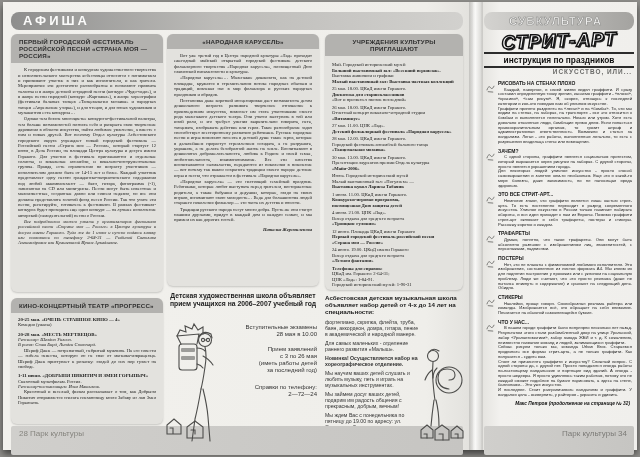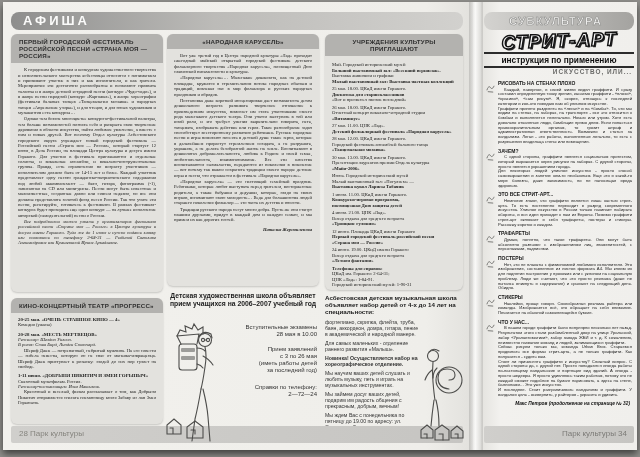--- a/index.html
+++ b/index.html
@@ -43,21 +43,21 @@
   
   .ad-art{position:absolute;left:164px;top:290px;width:152px;height:152px;}
   .ad-art .ttl{text-align:center;font-weight:bold;font-size:6.8px;line-height:8px;color:#222;}
   .ad-art .info{position:absolute;right:2px;width:88px;text-align:right;font-size:6px;line-height:7px;color:#333;white-space:pre-line;}
   .ad-music{position:absolute;left:322px;top:292px;width:140px;height:150px;}
   .ad-music .ttl{font-weight:bold;font-size:6.2px;line-height:7.2px;color:#222;}
   .ad-music .mp{width:94px;font-size:5.2px;line-height:6px;color:#333;margin-top:3px;}
   .ad-music .mp.mb{font-weight:bold;}
   .illus{position:absolute;z-index:2;}
   
-  .foot{position:absolute;top:424px;height:17px;background:linear-gradient(90deg,#d0cfcc,#c6c5c2);border-radius:2px;}
+  .foot{position:absolute;top:424px;height:29px;background:linear-gradient(90deg,#d0cfcc,#c6c5c2);border-radius:2px;}
   .foot-l{left:8px;width:452px;}
   .foot-l span{display:block;padding-left:8px;line-height:15px;font-size:8px;color:#86857f;}
   .foot-r{left:3px;width:150px;}
   .foot-r span{display:block;text-align:right;padding-right:7px;line-height:15px;font-size:8px;color:#7c7b77;}
   
   .logo{position:absolute;left:0;top:28px;width:156px;text-align:center;transform:rotate(-2deg);}
   .logo span{font-size:19px;font-weight:900;font-style:italic;letter-spacing:1px;color:#fff;
     -webkit-text-stroke:1.5px #141414;text-shadow:1.5px 1.5px 0 #2a2a2a;}
   .subt{position:absolute;left:3px;top:50px;width:150px;border-top:2px solid #2c2c2c;border-bottom:2px solid #2c2c2c;
     text-align:center;font-weight:bold;font-size:8.3px;padding:1px 0;color:#111;}
@@ -236,21 +236,21 @@
     </div>
   </div>
 
   <div class="page page-right">
     <div class="hdr hdr-r">
       <span>СУБКУЛЬТУРА</span>
     </div>
     <div class="logo">
       <span>СТРИТ-АРТ</span>
     </div>
-    <div class="subt">инструкция по применению</div>
+    <div class="subt">инструкция по праздников</div>
     <div class="tagl">ИСКУССТВО, ИЛИ...</div>
 
     <div class="secs">
       <div class="sec">
         <span class="sec-ic"><svg width="9" height="9" viewBox="0 0 10 10">
               <path d="M1 7 C2 3 4 2 5 4 C6 6 8 5 9 2 M2 8.5 L8 9" stroke="#6e6e6c" fill="none" stroke-width="1"></path>
             </svg></span>
         <div class="sec-h">РИСОВАТЬ НА СТЕНАХ ПЛОХО</div>
         <div class="sec-b">Каждый, наверное, в своей жизни видел граффити. И сразу составил определенную точку зрения, касаемо граффити - «плохо», «красиво», «сам рисую». Я, скорее, отношусь к последней категории и кое-что поведаю вам об уличном искусстве.
 Граффити принято разделять на «легал» и на «бомбы». То, что мы видим на стенах, на заборах, на транспорте - все это относится к бомбам и выполняется нелегально. Ночью или утром. Хотя есть довольно отчаянные люди, бомбящие прямо днем. Если попасться правоохранительным органам, то грозит штраф и административная ответственность. Возможно и статья за вандализм. Легал - это работы, выполненные легально, то есть с разрешения владельца стены или помещения.</div>

